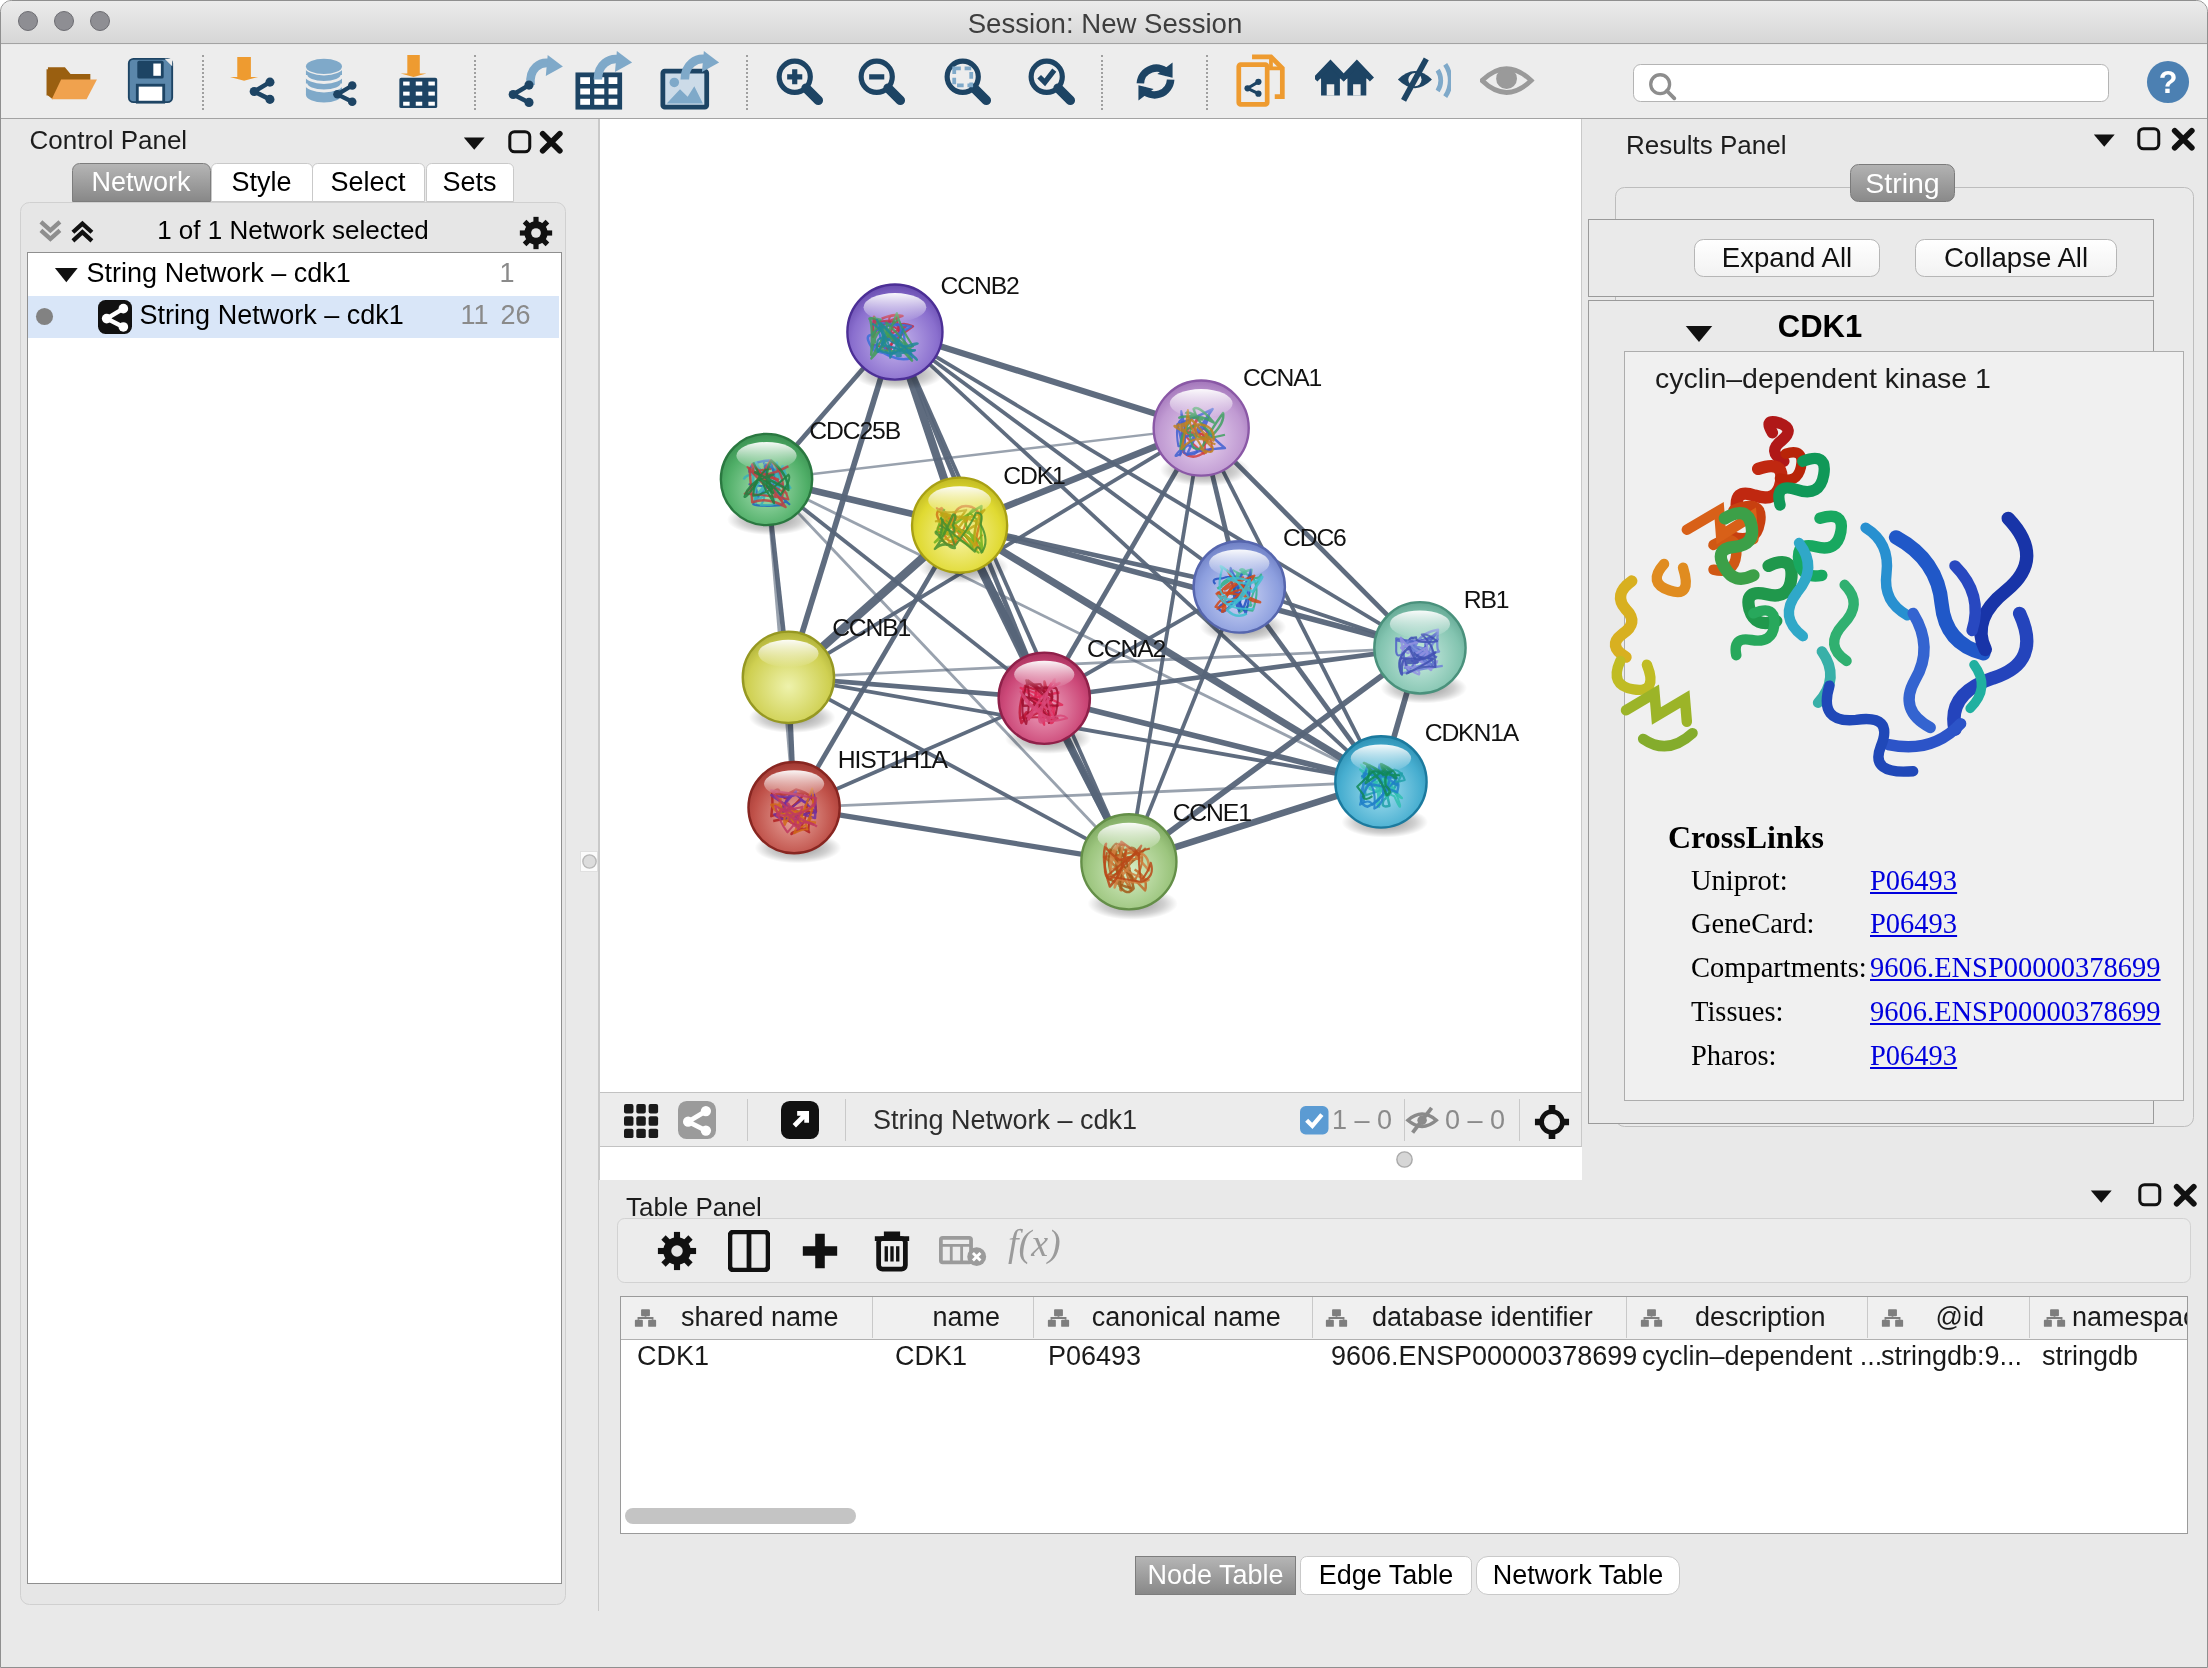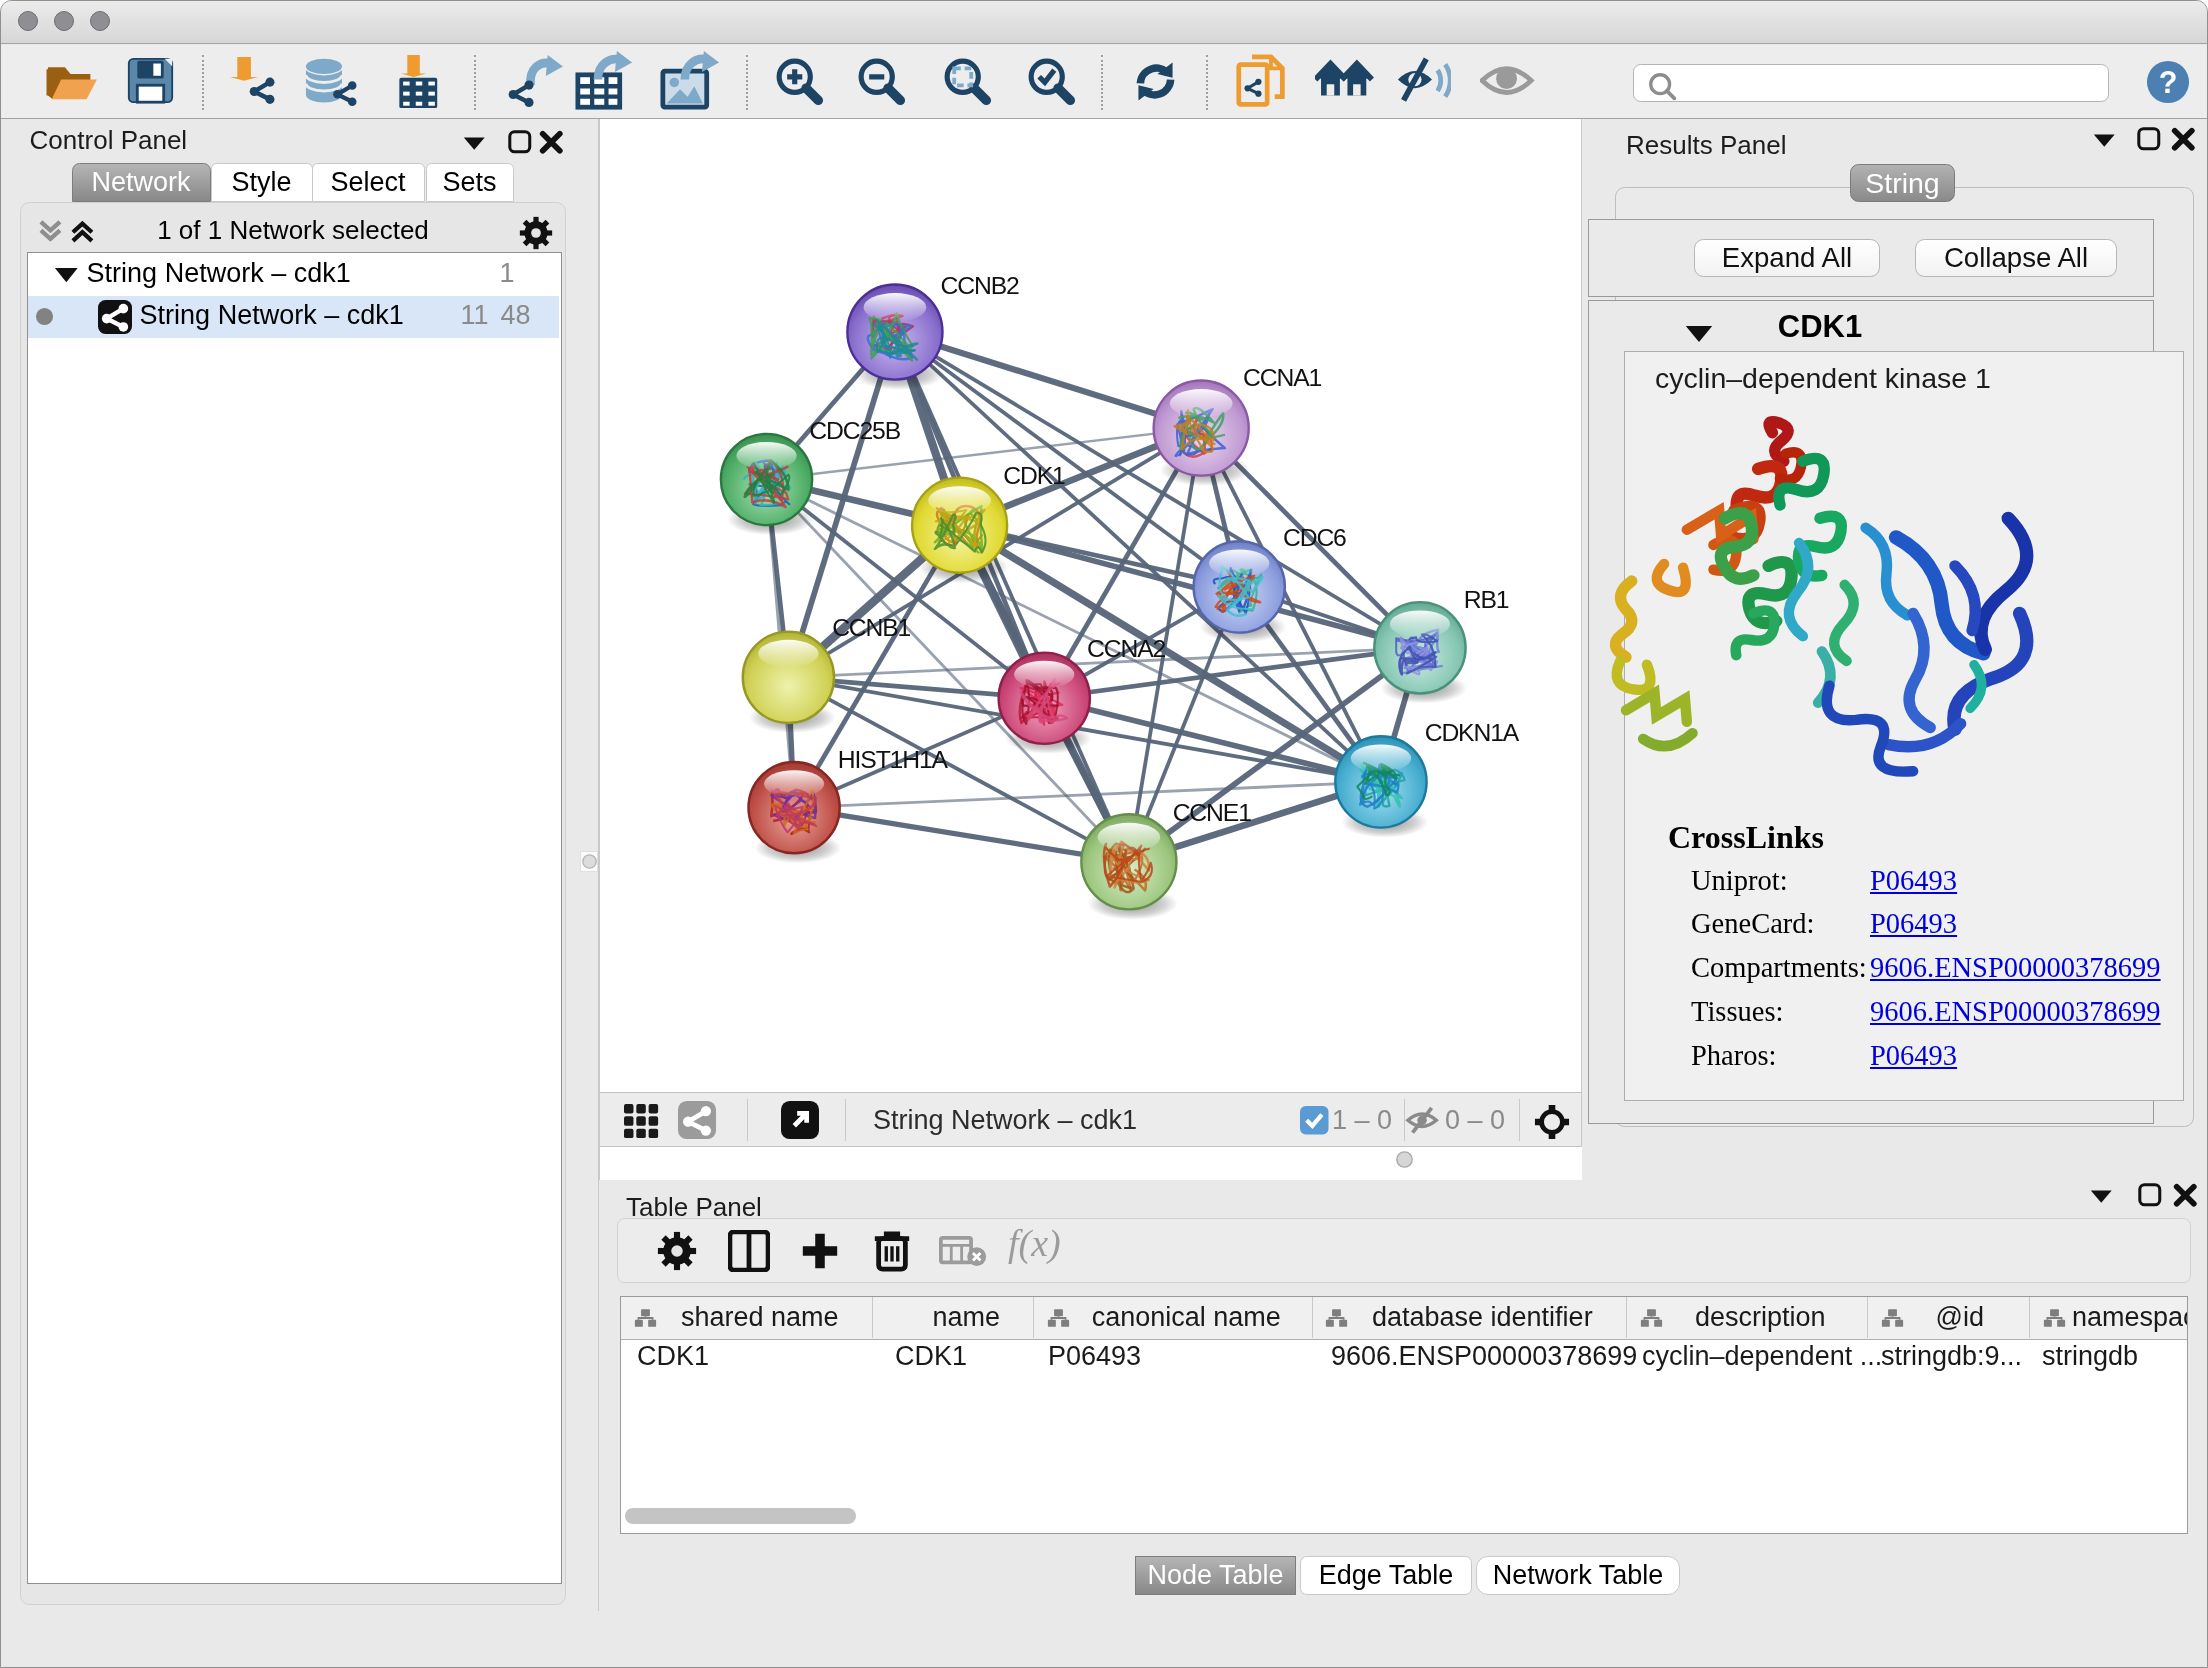--- a/index.html
+++ b/index.html
@@ -52,20 +52,21 @@
 .statbtn { position:absolute; background:linear-gradient(#fdfdfd,#f0f0f0); border:1.9px solid #a9a9a9;
   border-radius:4.8px; }
 .serif { font-family:"Liberation Serif", serif; }
 a.xlink { color:#0000dd; text-decoration:underline; }
 </style></head><body>
 <div id="win">
 <div id="titlebar">
 <div class="light" style="left:17px"></div>
 <div class="light" style="left:53px"></div>
 <div class="light" style="left:89px"></div>
+<div id="title">Session: New Session</div>
     </div>
 <div id="toolbar">
       <div class="tsep" style="left:201px"></div>
       <div class="tsep" style="left:473px"></div>
       <div class="tsep" style="left:745px"></div>
       <div class="tsep" style="left:1100px"></div>
       <div class="tsep" style="left:1205px"></div>
       <svg class="ticon" style="left:42px;top:11.4px" width="57" height="49" viewBox="0 0 60 52">
         <path d="M5,12 L23,12 L29,19 L50,19 L50,28 L10,46 L5,42 Z" fill="#9a5f10"></path>
         <path d="M5,42 L5,14" stroke="#9a5f10" stroke-width="3"></path>
@@ -258,21 +259,21 @@
           </svg>
           <svg class="abs" style="left:70px;top:3.8px" width="34" height="34" viewBox="0 0 36 36">
             <rect x="0" y="0" width="36" height="36" rx="8" fill="#111"></rect>
             <path d="M9.16,19.7 L26.84,9.16 M9.16,19.7 L26.84,28.54" stroke="#fff" stroke-width="4.760000000000001" fill="none"></path>
             <circle cx="9.16" cy="19.7" r="5.1" fill="#fff"></circle>
             <circle cx="26.84" cy="9.16" r="5.1" fill="#fff"></circle>
             <circle cx="26.84" cy="28.54" r="5.1" fill="#fff"></circle>
           </svg>
           <div class="abs" style="left:112px;top:3.8px;font-size:27px">String Network – cdk1</div>
           <div class="abs graytxt" style="left:433px;top:3.8px;font-size:27px">11</div>
-          <div class="abs graytxt" style="left:473px;top:3.8px;font-size:27px">48</div>
+          <div class="abs graytxt" style="left:473px;top:3.8px;font-size:27px">26</div>
         </div>
       </div>
     </div>
 <div id="canvas"><svg width="980" height="973" viewBox="631 124 1030 1023">
         <defs>
           <radialGradient id="gB2" cx="0.50" cy="0.60" r="0.72">
             <stop offset="0%" stop-color="#c8b8ee"></stop>
             <stop offset="62%" stop-color="#8a6fce"></stop>
             <stop offset="100%" stop-color="#4c2f96"></stop>
           </radialGradient>

